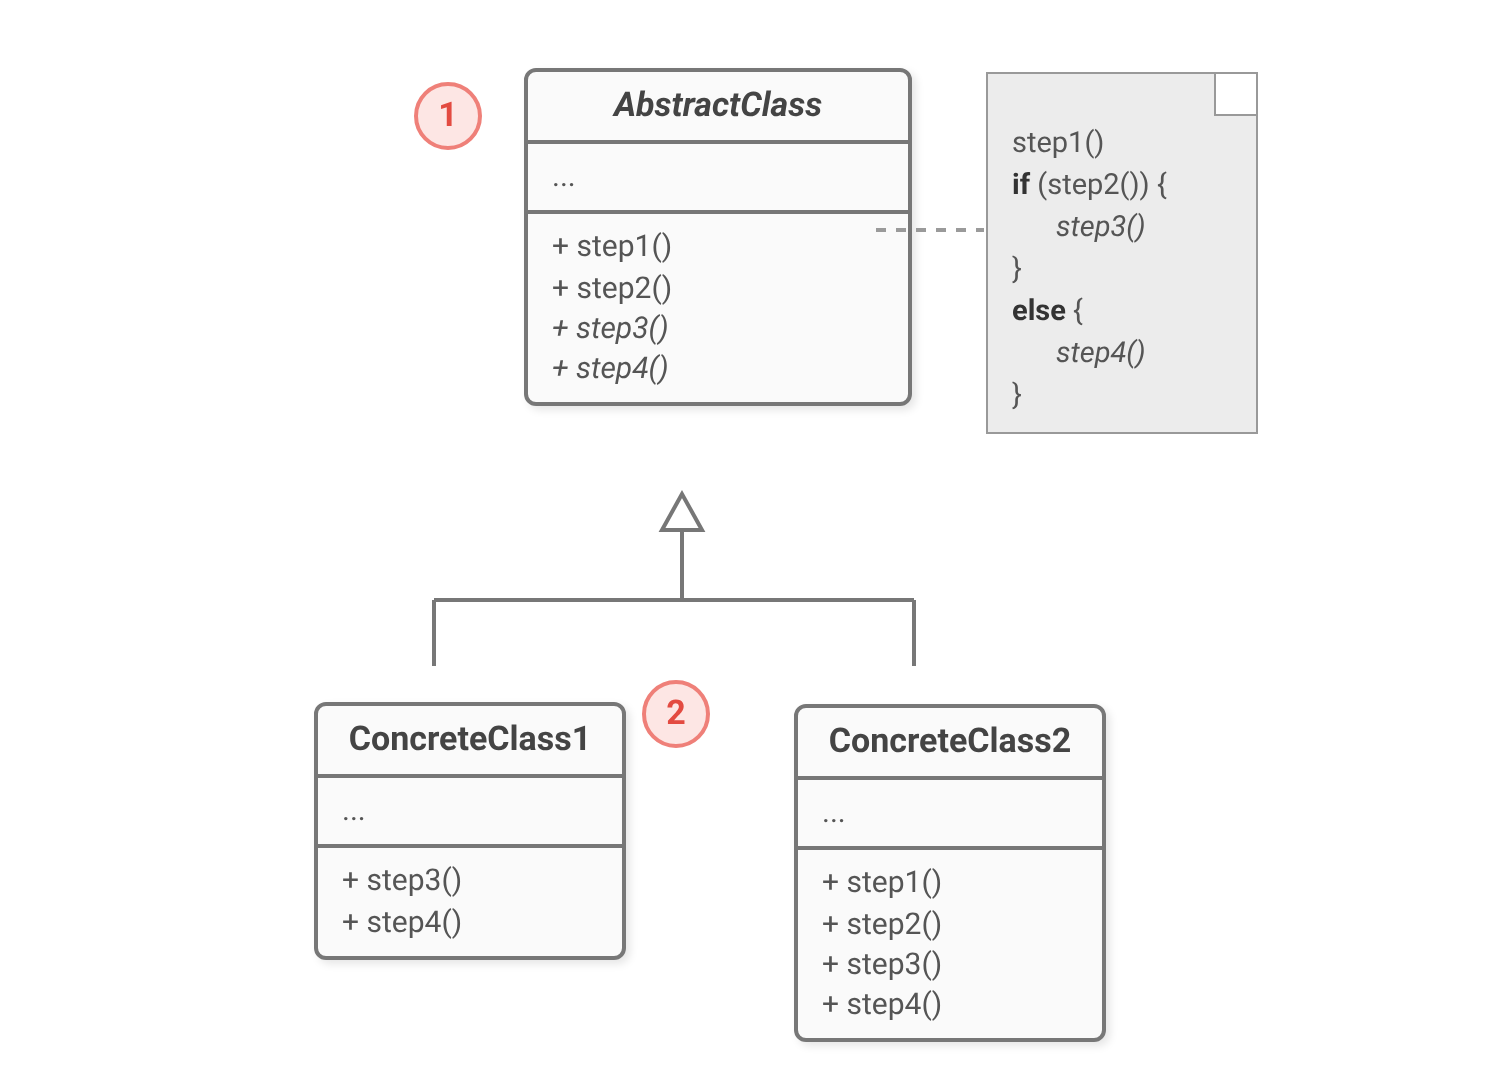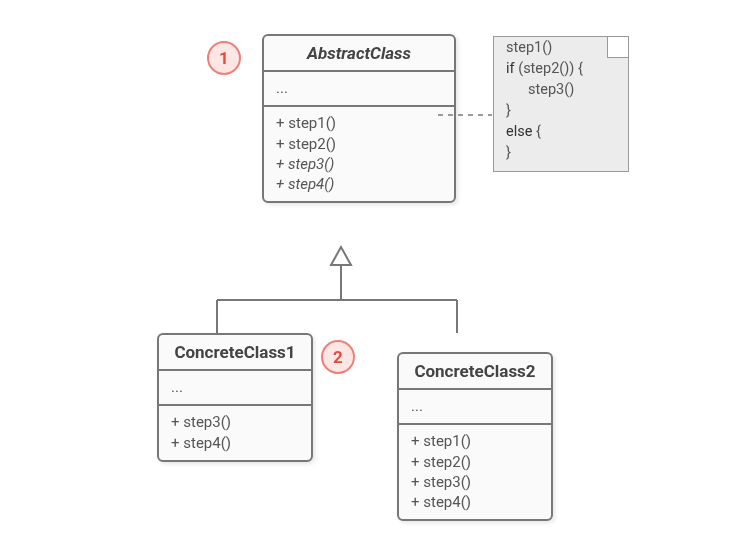--- a/index.html
+++ b/index.html
@@ -54,33 +54,33 @@
     align-items: center;
     justify-content: center;
   }
 
   .note {
     position: absolute;
     background: #ececec;
     border: 1px solid #999;
     font-size: 14.5px;
     line-height: 1.45;
-    padding: 0 12px 8px 12px;
+    padding: 24px 12px 8px 12px;
     color: #555;
   }
   .note-corner {
     position: absolute;
     top: 0; right: 0;
     width: 20px; height: 20px;
     background: #ffffff;
     border-left: 1px solid #999;
     border-bottom: 1px solid #999;
   }
-  .note .kw { font-weight: 400; color: #333; }
-  .note .indent { padding-left: 22px; display: inline-block; }
+  .note .kw { font-weight: 700; color: #333; }
+  .note .indent { padding-left: 22px; display: inline-block; font-style: italic; }
 
   svg.connectors {
     position: absolute;
     top: 0; left: 0;
     width: 744px; height: 546px;
     pointer-events: none;
   }
 </style>
 </head>
 <body>
@@ -98,24 +98,25 @@
 
 <div class="badge" style="left:207px; top:41px;">1</div>
 
 <div class="note" style="left:493px; top:36px; width:110px;">
   <div class="note-corner"></div>
   <div class="row"><span>step1()</span></div>
   <div class="row"><span class="kw">if</span><span> (step2()) {</span></div>
   <div class="row"><span class="indent">step3()</span></div>
   <div class="row"><span>}</span></div>
   <div class="row"><span class="kw">else</span><span> {</span></div>
+  <div class="row"><span class="indent">step4()</span></div>
   <div class="row"><span>}</span></div>
 </div>
 
-<div class="uml-class" style="left:141px; top:333px; width:152px;">
+<div class="uml-class" style="left:141px; top:351px; width:152px;">
   <div class="uml-title">ConcreteClass1</div>
   <div class="uml-section">...</div>
   <div class="uml-section" id="c1-methods">
       <div class="row">+ step3()</div>
       <div class="row">+ step4()</div>
     </div>
 </div>
 
 <div class="badge" style="left:321px; top:340px;">2</div>
 

